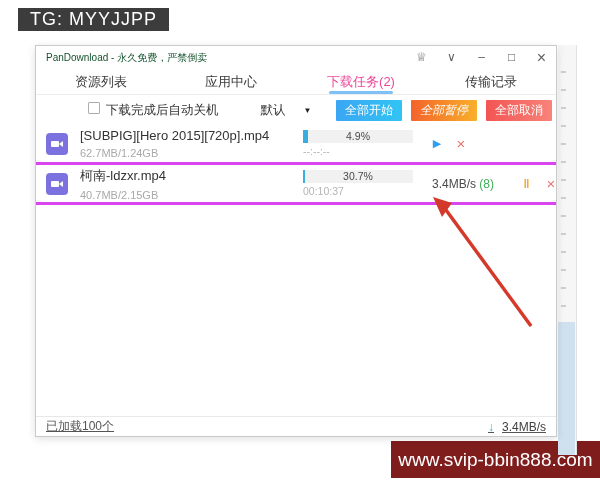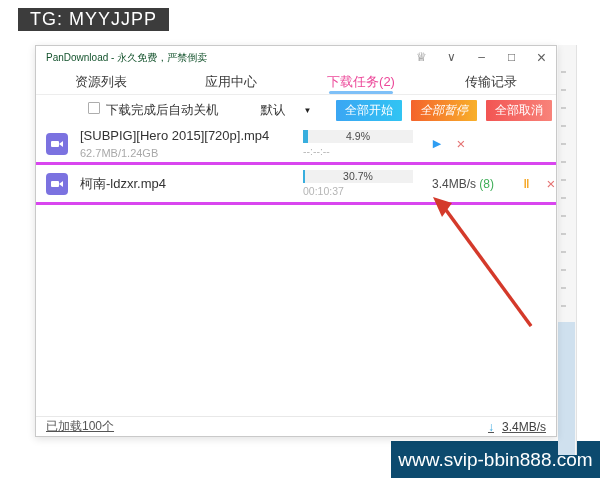--- a/index.html
+++ b/index.html
@@ -11,21 +11,21 @@
   }
 
   
   .badge-top {
     position:absolute; left:18px; top:8px; height:23px; padding:0 12px;
     background:#3c3c3c; color:#fff; font-size:18px; letter-spacing:1px;
     display:flex; align-items:center;
   }
   .badge-bottom {
     position:absolute; left:391px; top:441px; width:209px; height:37px;
-    background:#0c4a6e; color:#fff; font-size:19px;
+    background:#7f1d1d; color:#fff; font-size:19px;
     display:flex; align-items:center; justify-content:center;
   }
 
   
   .bg-sliver {
     position:absolute; left:558px; top:45px; width:19px; height:410px;
     background:#f6f6f6; border-right:1px solid #e2e2e2;
   }
   .bg-sliver .specks {
     position:absolute; left:3px; top:10px; width:5px; height:270px;
@@ -216,20 +216,21 @@
       </div>
     </div>
 
     <div class="task-row">
       <div class="file-icon">
         <span class="cam-body"></span>
         <span class="cam-lens"></span>
       </div>
       <div class="col-name">
         <div class="fname">柯南-ldzxr.mp4</div>
+        <div class="fsize">40.7MB/2.15GB</div>
       </div>
       <div class="col-progress">
         <div class="ptrack">
           <div class="pfill" style="width: 1.8%;"></div>
           <div class="ppct">30.7%</div>
         </div>
         <div class="ptime">00:10:37</div>
       </div>
       <div class="col-status">
         <span>3.4MB/s</span>

